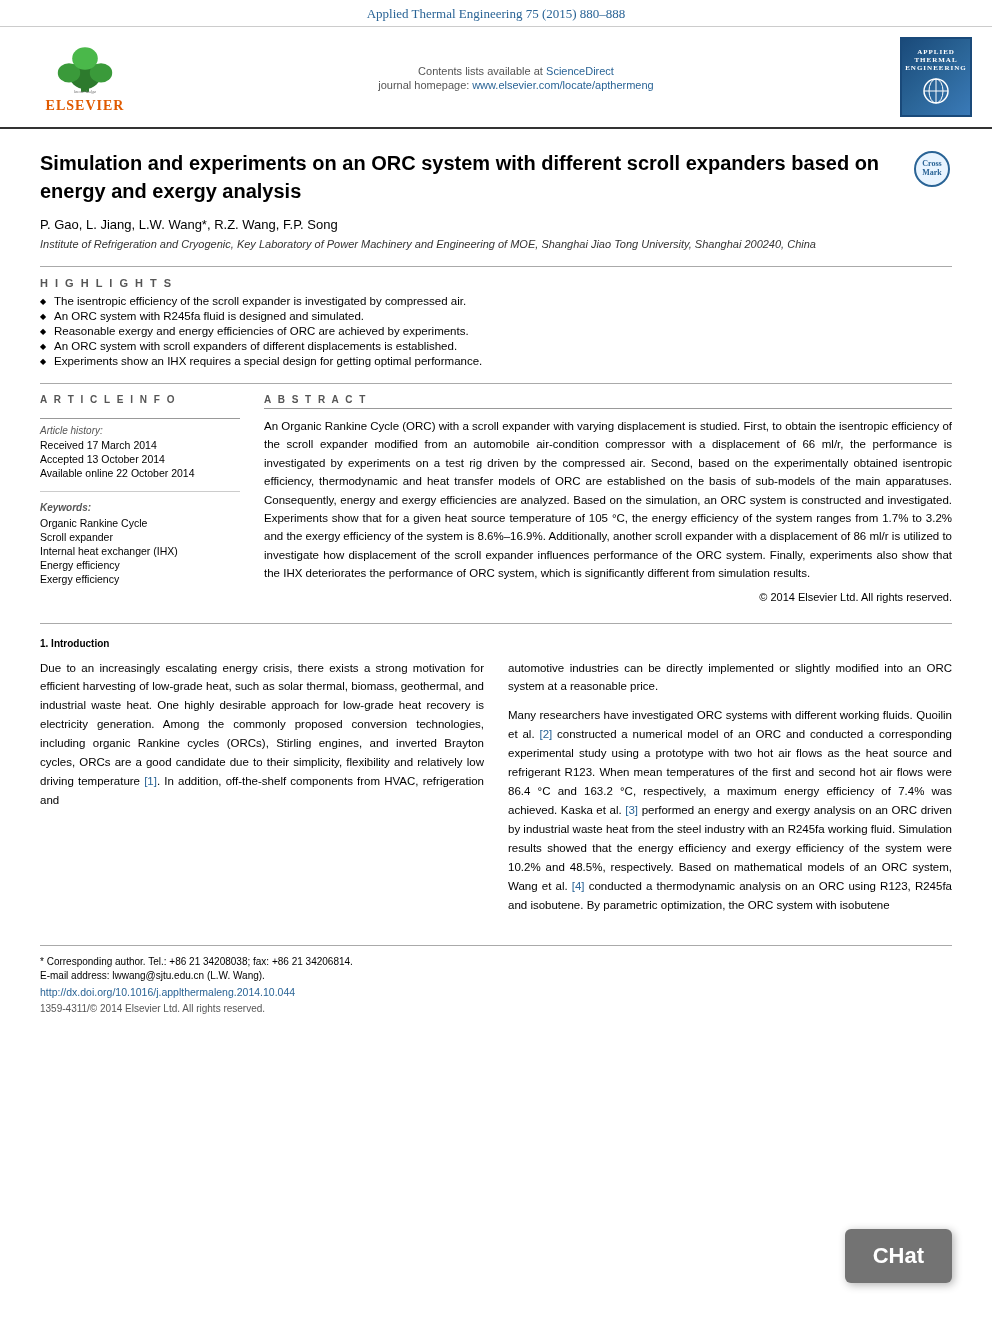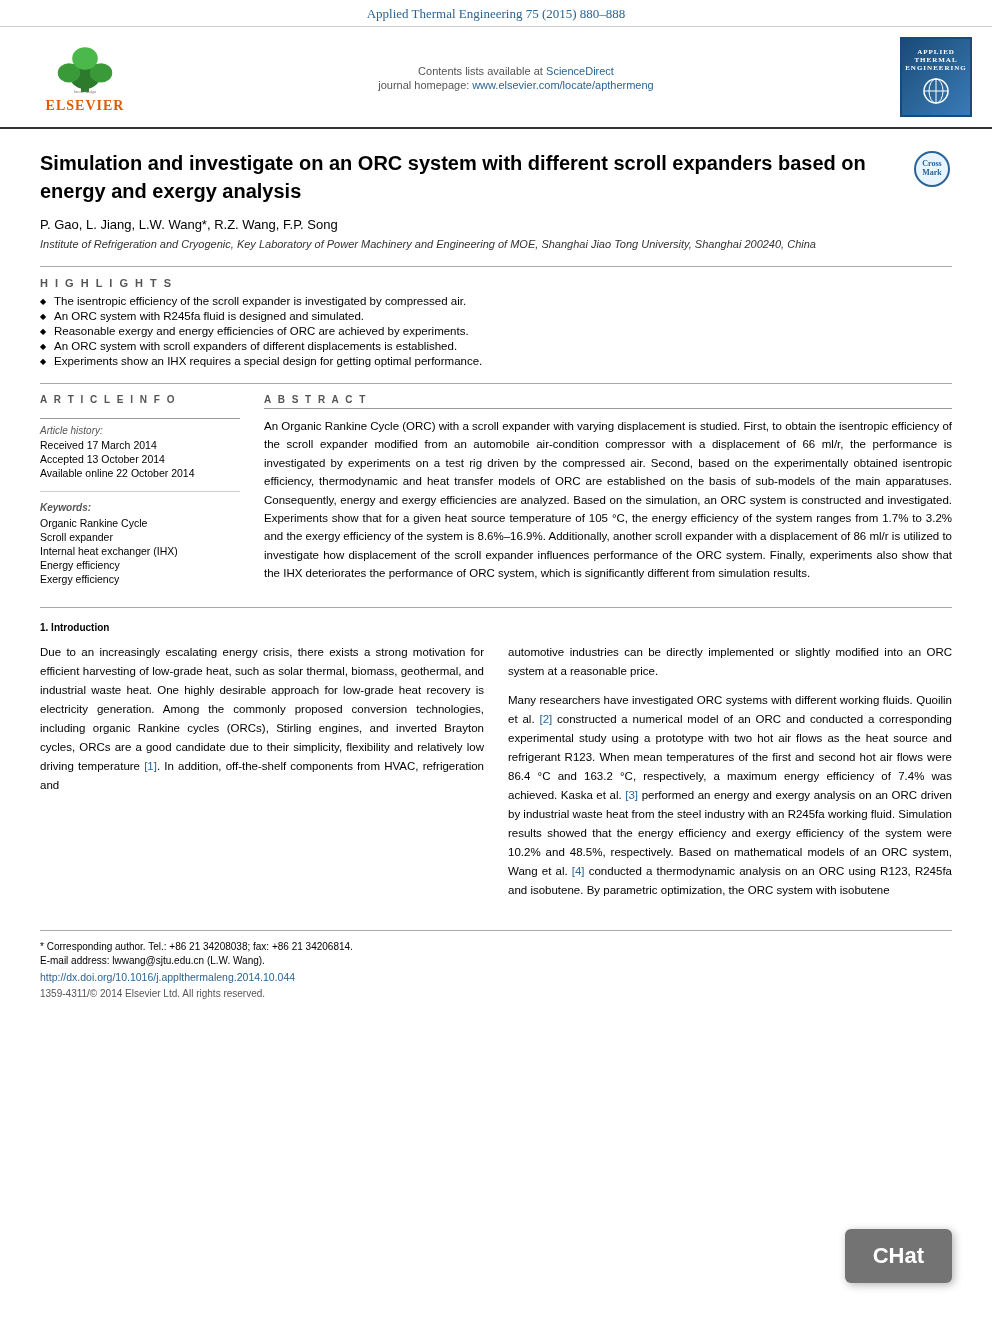--- a/index.html
+++ b/index.html
@@ -384,21 +384,21 @@
           <ellipse cx="25" cy="15" rx="7" ry="12" fill="none" stroke="white" stroke-width="1"></ellipse>
         </svg>
       </div>
     </div>
   </div>
 </div>
 
 <div class="paper-content">
 
   <div class="paper-title-section">
-    <div class="paper-title">Simulation and investigate on an ORC system with different scroll expanders based on energy and exergy analysis</div>
+    <div class="paper-title">Simulation and experiments on an ORC system with different scroll expanders based on energy and exergy analysis</div>
     <div class="crossmark">
       <div class="crossmark-circle">
         <span style="font-size:8px;line-height:1.1;">Cross<br>Mark</span>
       </div>
     </div>
   </div>
 
   <div class="authors">
     <span>P. Gao, L. Jiang, L.W. Wang*, R.Z. Wang, F.P. Song</span>
   </div>
@@ -440,20 +440,21 @@
         <div class="keyword-item">Scroll expander</div>
         <div class="keyword-item">Internal heat exchanger (IHX)</div>
         <div class="keyword-item">Energy efficiency</div>
         <div class="keyword-item">Exergy efficiency</div>
       </div>
     </div>
 
     <div class="right-col">
       <div class="abstract-title">A B S T R A C T</div>
       <div class="abstract-text">An Organic Rankine Cycle (ORC) with a scroll expander with varying displacement is studied. First, to obtain the isentropic efficiency of the scroll expander modified from an automobile air-condition compressor with a displacement of 66 ml/r, the performance is investigated by experiments on a test rig driven by the compressed air. Second, based on the experimentally obtained isentropic efficiency, thermodynamic and heat transfer models of ORC are established on the basis of sub-models of the main apparatuses. Consequently, energy and exergy efficiencies are analyzed. Based on the simulation, an ORC system is constructed and investigated. Experiments show that for a given heat source temperature of 105 °C, the energy efficiency of the system ranges from 1.7% to 3.2% and the exergy efficiency of the system is 8.6%–16.9%. Additionally, another scroll expander with a displacement of 86 ml/r is utilized to investigate how displacement of the scroll expander influences performance of the ORC system. Finally, experiments also show that the IHX deteriorates the performance of ORC system, which is significantly different from simulation results.</div>
+      <div class="copyright">© 2014 Elsevier Ltd. All rights reserved.</div>
     </div>
   </div>
 
   <div class="intro-section">
     <div class="intro-heading">1.  Introduction</div>
     <div class="intro-two-col">
       <div class="intro-left">
         <p class="intro-para">
           Due to an increasingly escalating energy crisis, there exists a strong motivation for efficient harvesting of low-grade heat, such as solar thermal, biomass, geothermal, and industrial waste heat. One highly desirable approach for low-grade heat recovery is electricity generation. Among the commonly proposed conversion technologies, including organic Rankine cycles (ORCs), Stirling engines, and inverted Brayton cycles, ORCs are a good candidate due to their simplicity, flexibility and relatively low driving temperature <a class="ref-link" href="#">[1]</a>. In addition, off-the-shelf components from HVAC, refrigeration and
         </p>

